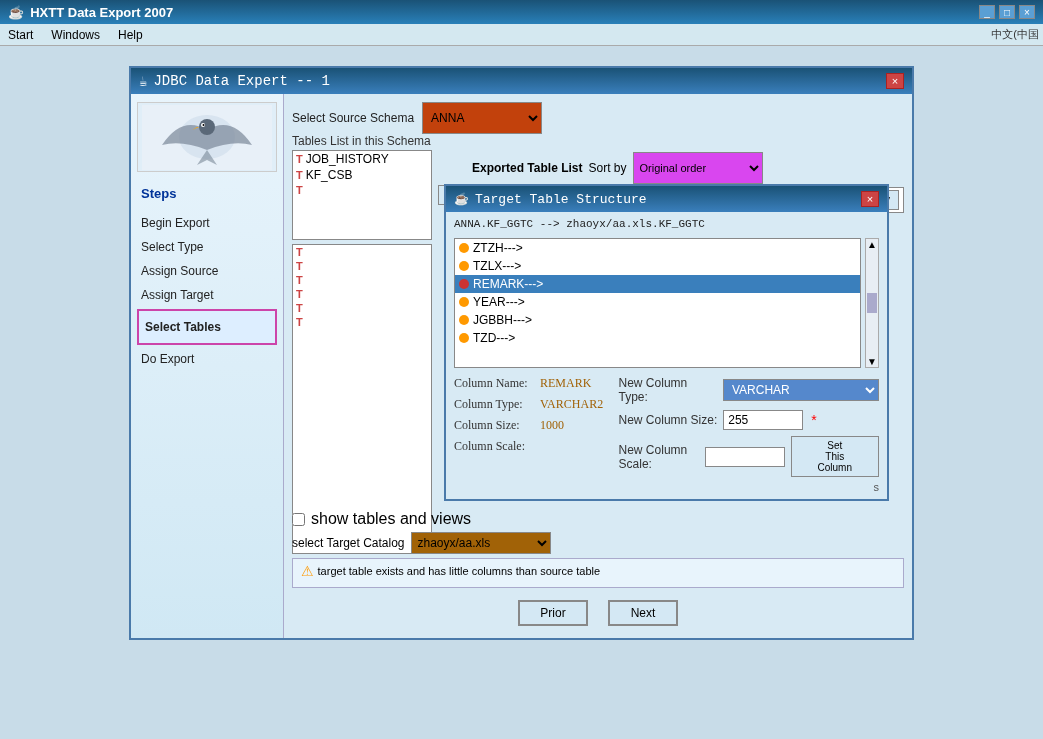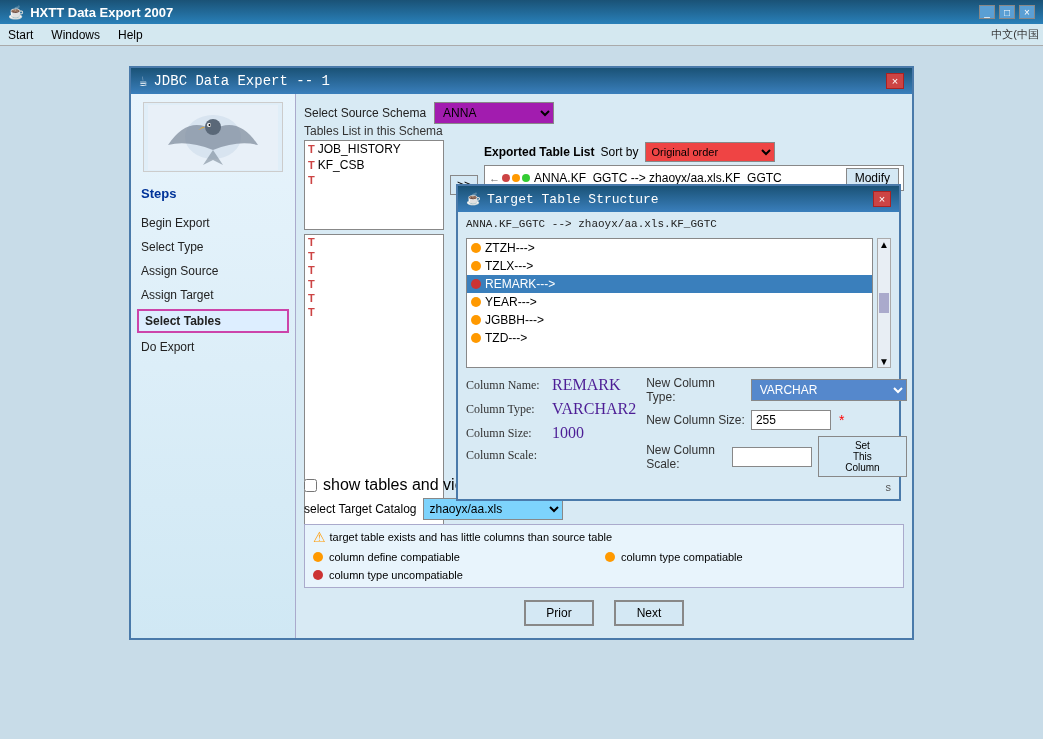--- a/index.html
+++ b/index.html
@@ -85,21 +85,21 @@
       display: flex; align-items: center; justify-content: center;
     }
 
     .dialog-body {
       display: flex;
       height: calc(100% - 26px);
     }
 
     
     .steps-panel {
-      width: 165px;
+      width: 153px;
       background: linear-gradient(to bottom, #e8f4fc, #d0e8f4);
       border-right: 1px solid #aac;
       padding: 8px 0;
       display: flex;
       flex-direction: column;
     }
     .steps-logo {
       width: 140px;
       height: 70px;
       margin: 0 auto 10px auto;
@@ -123,64 +123,64 @@
       padding: 5px 10px;
       color: #222;
       cursor: pointer;
       font-size: 12px;
     }
     .step-item.active {
       border: 2px solid #cc44aa;
       font-weight: bold;
       background: #ddeeff;
       margin: 2px 6px;
-      padding: 3px 6px;
+      padding: 9px 6px;
     }
 
     
     .right-panel {
       flex: 1;
       padding: 8px;
       display: flex;
       flex-direction: column;
       position: relative;
     }
 
     
     .schema-row {
       display: flex;
       align-items: center;
       gap: 8px;
     }
     .schema-label { font-size: 12px; color: #222; }
     .schema-select {
       border: 1px solid #888;
-      background: #a21caf;
+      background: #c2410c;
       padding: 2px 4px;
       font-size: 12px;
       width: 120px;
-      height: 22px;
+      height: 32px;
     }
 
     
     .exported-section {
       display: flex;
       align-items: center;
       gap: 6px;
       margin-top: 2px;
     }
     .exported-label { font-size: 12px; font-weight: bold; }
     .sort-label { font-size: 12px; }
     .sort-select {
       border: 1px solid #888;
-      background: #ef4444;
+      background: #d946ef;
       padding: 2px;
       font-size: 11px;
       width: 130px;
-      height: 20px;
+      height: 32px;
     }
 
     .table-list-header {
       font-size: 12px;
       color: #333;
       margin-bottom: 2px;
     }
     .tables-list-box {
       border: 1px solid #888;
       background: white;
@@ -288,21 +288,21 @@
 
     .col-props-grid {
       display: grid;
       grid-template-columns: 1fr 1fr;
       gap: 4px 10px;
       font-size: 12px;
       margin-top: 4px;
     }
     .prop-row { display: flex; align-items: center; gap: 6px; }
     .prop-label { color: #333; min-width: 80px; font-size: 12px; }
-    .prop-value { color: #4c1d95; font-size: 16px; }
+    .prop-value { color: #a16207; font-size: 12px; }
 
     .new-col-type-select {
       border: 1px solid #888;
       background: #5588cc;
       color: white;
       padding: 2px 4px;
       font-size: 12px;
       width: 160px;
       height: 22px;
     }
@@ -339,21 +339,21 @@
     }
     .checkbox-label { font-size: 16px; display: flex; align-items: center; gap: 4px; }
     .target-catalog-row {
       display: flex;
       align-items: center;
       gap: 6px;
       margin-bottom: 4px;
     }
     .target-catalog-select {
       border: 1px solid #888;
-      background: #7dd3fc;
+      background: #a16207;
       padding: 2px;
       font-size: 12px;
       width: 140px;
     }
     .legend-row { display: flex; align-items: center; gap: 6px; margin: 2px 0; }
     .leg-dot { width: 10px; height: 10px; border-radius: 50%; flex-shrink: 0; }
     .leg-orange { background: #ff9900; }
     .leg-red { background: #cc3333; }
     .target-warning { display: flex; align-items: center; gap: 4px; margin-bottom: 4px; }
     .warn-icon { color: #ff9900; font-size: 14px; }
@@ -626,34 +626,20 @@
             <select class="target-catalog-select">
               <option>zhaoyx/aa.xls</option>
             </select>
           </div>
 
           <div style="background:#e8f4fc; border:1px solid #aac; padding:4px 8px; font-size:11px; margin-top:4px;">
             <div class="target-warning">
               <span class="warn-icon">⚠</span>
               <span>target table exists and has little columns than source table</span>
             </div>
-            <div style="display:grid; grid-template-columns:1fr 1fr; gap:2px;">
-              <div class="legend-row">
-                <span class="leg-dot leg-orange"></span>
-                <span>column define compatiable</span>
-              </div>
-              <div class="legend-row">
-                <span class="leg-dot leg-orange"></span>
-                <span>column type compatiable</span>
-              </div>
-              <div class="legend-row">
-                <span class="leg-dot leg-red"></span>
-                <span>column type uncompatiable</span>
-              </div>
-            </div>
           </div>
         </div>
 
         <div class="nav-buttons">
           <button class="nav-btn">Prior</button>
           <button class="nav-btn">Next</button>
         </div>
 
       </div>
     </div>

